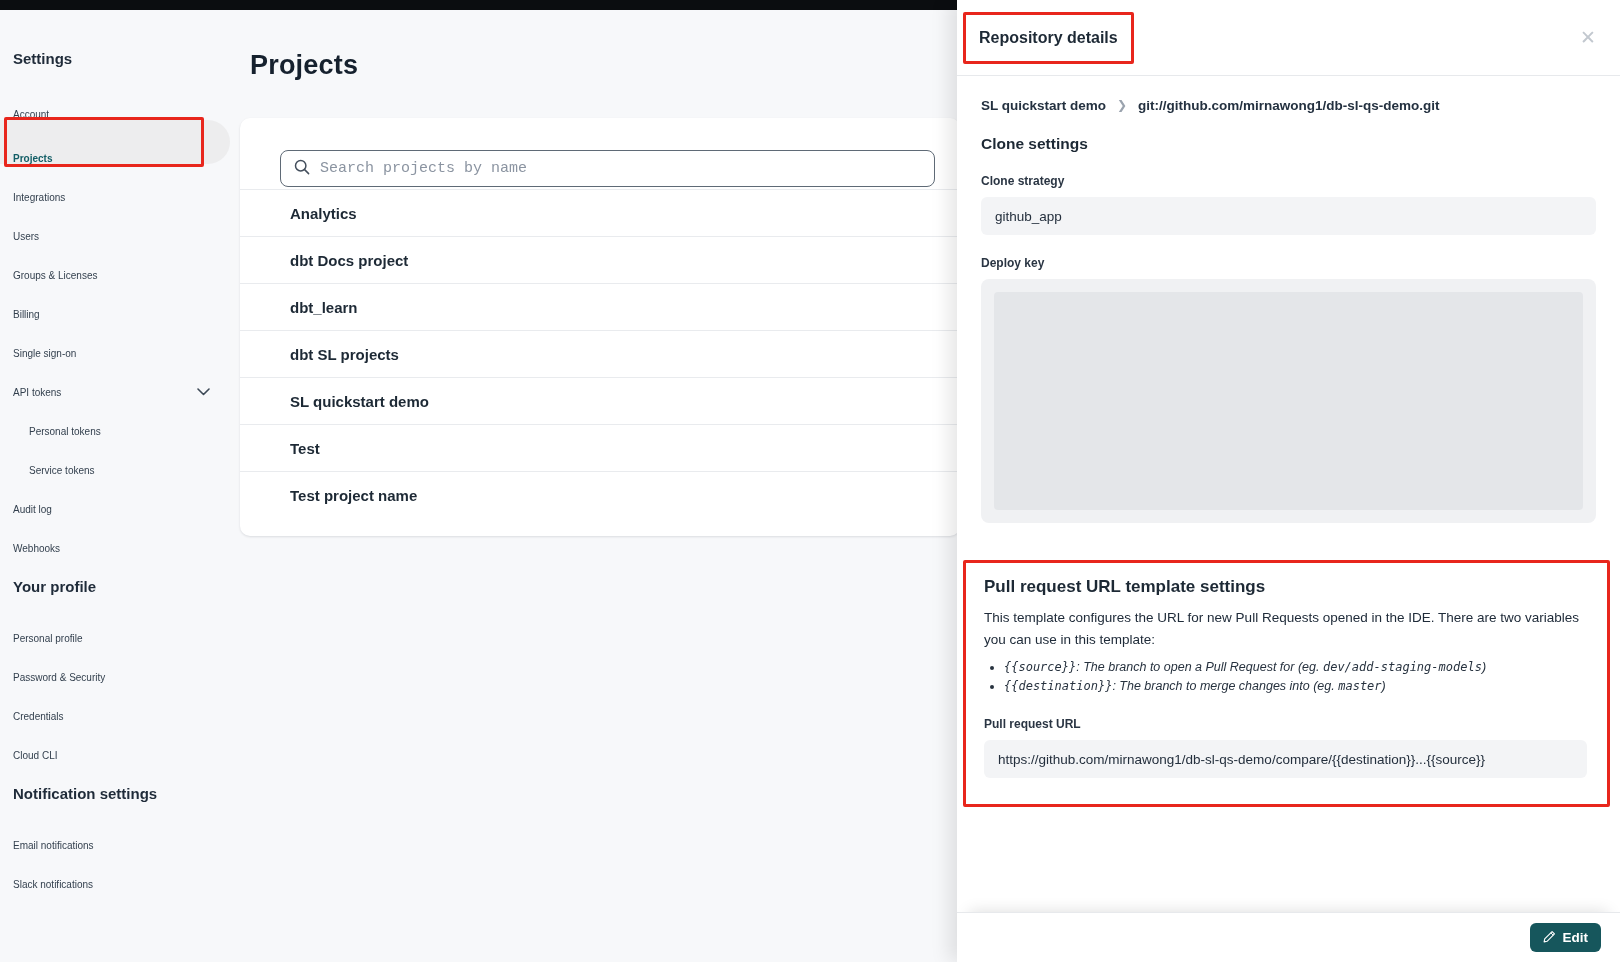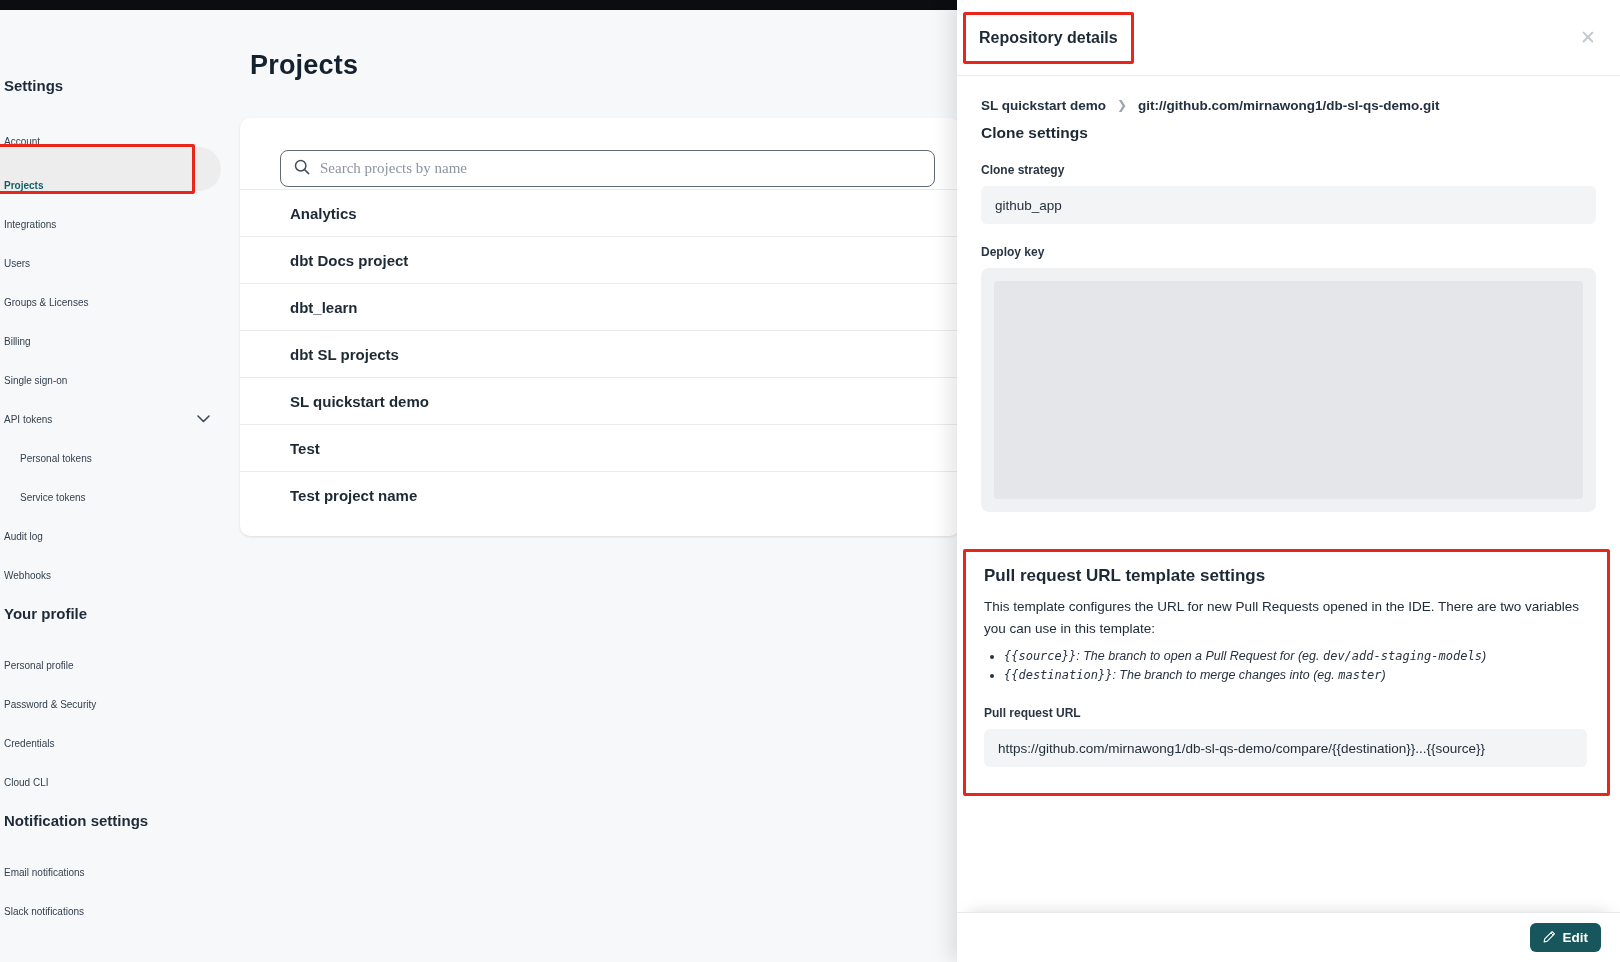--- a/index.html
+++ b/index.html
@@ -8,21 +8,21 @@
     font-family: "Liberation Sans", sans-serif;
     background:#f7f8fa;
     position:relative;
     overflow:hidden;
     color:#1e2a38;
   }
   
   .topbar { position:absolute; left:0; top:0; width:957px; height:10px; background:#0b0d10; z-index:1; }
 
   
-  .sidebar { position:absolute; left:0; top:10px; width:240px; padding:40px 16px 0 4px; z-index:2;margin-top:27px; }
+  .sidebar { position:absolute; left:0; top:10px; width:240px; padding:40px 16px 0 13px; z-index:2; }
   .side-title { font-size:15px; font-weight:bold; color:#1f2b39; margin-bottom:14px; }
   .side-item {
     height:39px; display:flex; align-items:flex-end;
     font-size:10px; color:#323f4d; cursor:pointer; position:relative;
   }
   .side-item.indent { padding-left:16px; }
   .side-item.selected {
     background:#ededee; border-radius:0 26px 26px 0;
     margin-left:-16px; padding-left:16px; width:233px; height:44px;
     color:#135e66; font-weight:bold;
@@ -42,21 +42,21 @@
     box-shadow:0 1px 3px rgba(16,24,40,.07), 0 1px 2px rgba(16,24,40,.05);
     padding:32px 0 18px 0;
   }
   .searchbox {
     margin-left:40px; width:655px; height:37px;
     border:1px solid #5f6a76; border-radius:8px; background:#fff;
     display:flex; align-items:center; gap:10px; padding:0 13px;
   }
   .searchbox input {
     border:none; outline:none; flex:1; font-size:15px;
-    font-family:Liberation Serif, serif; color:#0369a1; background:transparent;
+    font-family:Liberation Mono, monospace; color:#0369a1; background:transparent;
   }
   .searchbox input::placeholder { color:#8b94a1; }
   .proj-list { margin-top:2px; }
   .prow {
     height:47px; border-top:1px solid #e9ebee;
     display:flex; align-items:center; padding-left:50px;
     font-size:15px; font-weight:bold; color:#1d2935; cursor:pointer;
   }
 
   
@@ -75,21 +75,21 @@
     padding:14px 13px; margin-left:-18px;
   }
   .drawer-title { font-size:16px; font-weight:bold; color:#1d2935; white-space:nowrap; }
   .close-btn {
     margin-left:auto; font-size:19px; color:#c2c8cf; cursor:pointer;
     background:none; border:none; line-height:1; font-family:"Liberation Sans",sans-serif;
   }
   .drawer-body { padding:22px 24px 0 24px; flex:1; overflow:hidden; }
   .crumbs { display:flex; align-items:center; gap:11px; font-size:13.5px; font-weight:bold; color:#243140; }
   .crumb-sep { color:#9aa3ae; font-size:12px; font-weight:normal; transform:translateY(-1px); }
-  .sec-heading { margin-top:11px; font-size:15.5px; font-weight:bold; color:#1d2935; }
+  .sec-heading { margin-top:22px; font-size:15.5px; font-weight:bold; color:#1d2935; }
   .fld-label { margin-top:21px; font-size:12px; font-weight:bold; color:#2a3543; }
   .fld {
     margin-top:9px; height:38px; background:#f3f4f6; border-radius:6px;
     display:flex; align-items:center; padding:0 14px; font-size:13.5px; color:#242f3d;
   }
   .deploy-box { margin-top:9px; height:244px; background:#f0f1f3; border-radius:8px; padding:13px; }
   .deploy-inner { width:100%; height:100%; background:#e4e6e9; border-radius:4px; }
 
   .pr-section {
     margin:37px -14px 0 -18px; border:3px solid #e8261c; border-radius:2px;

